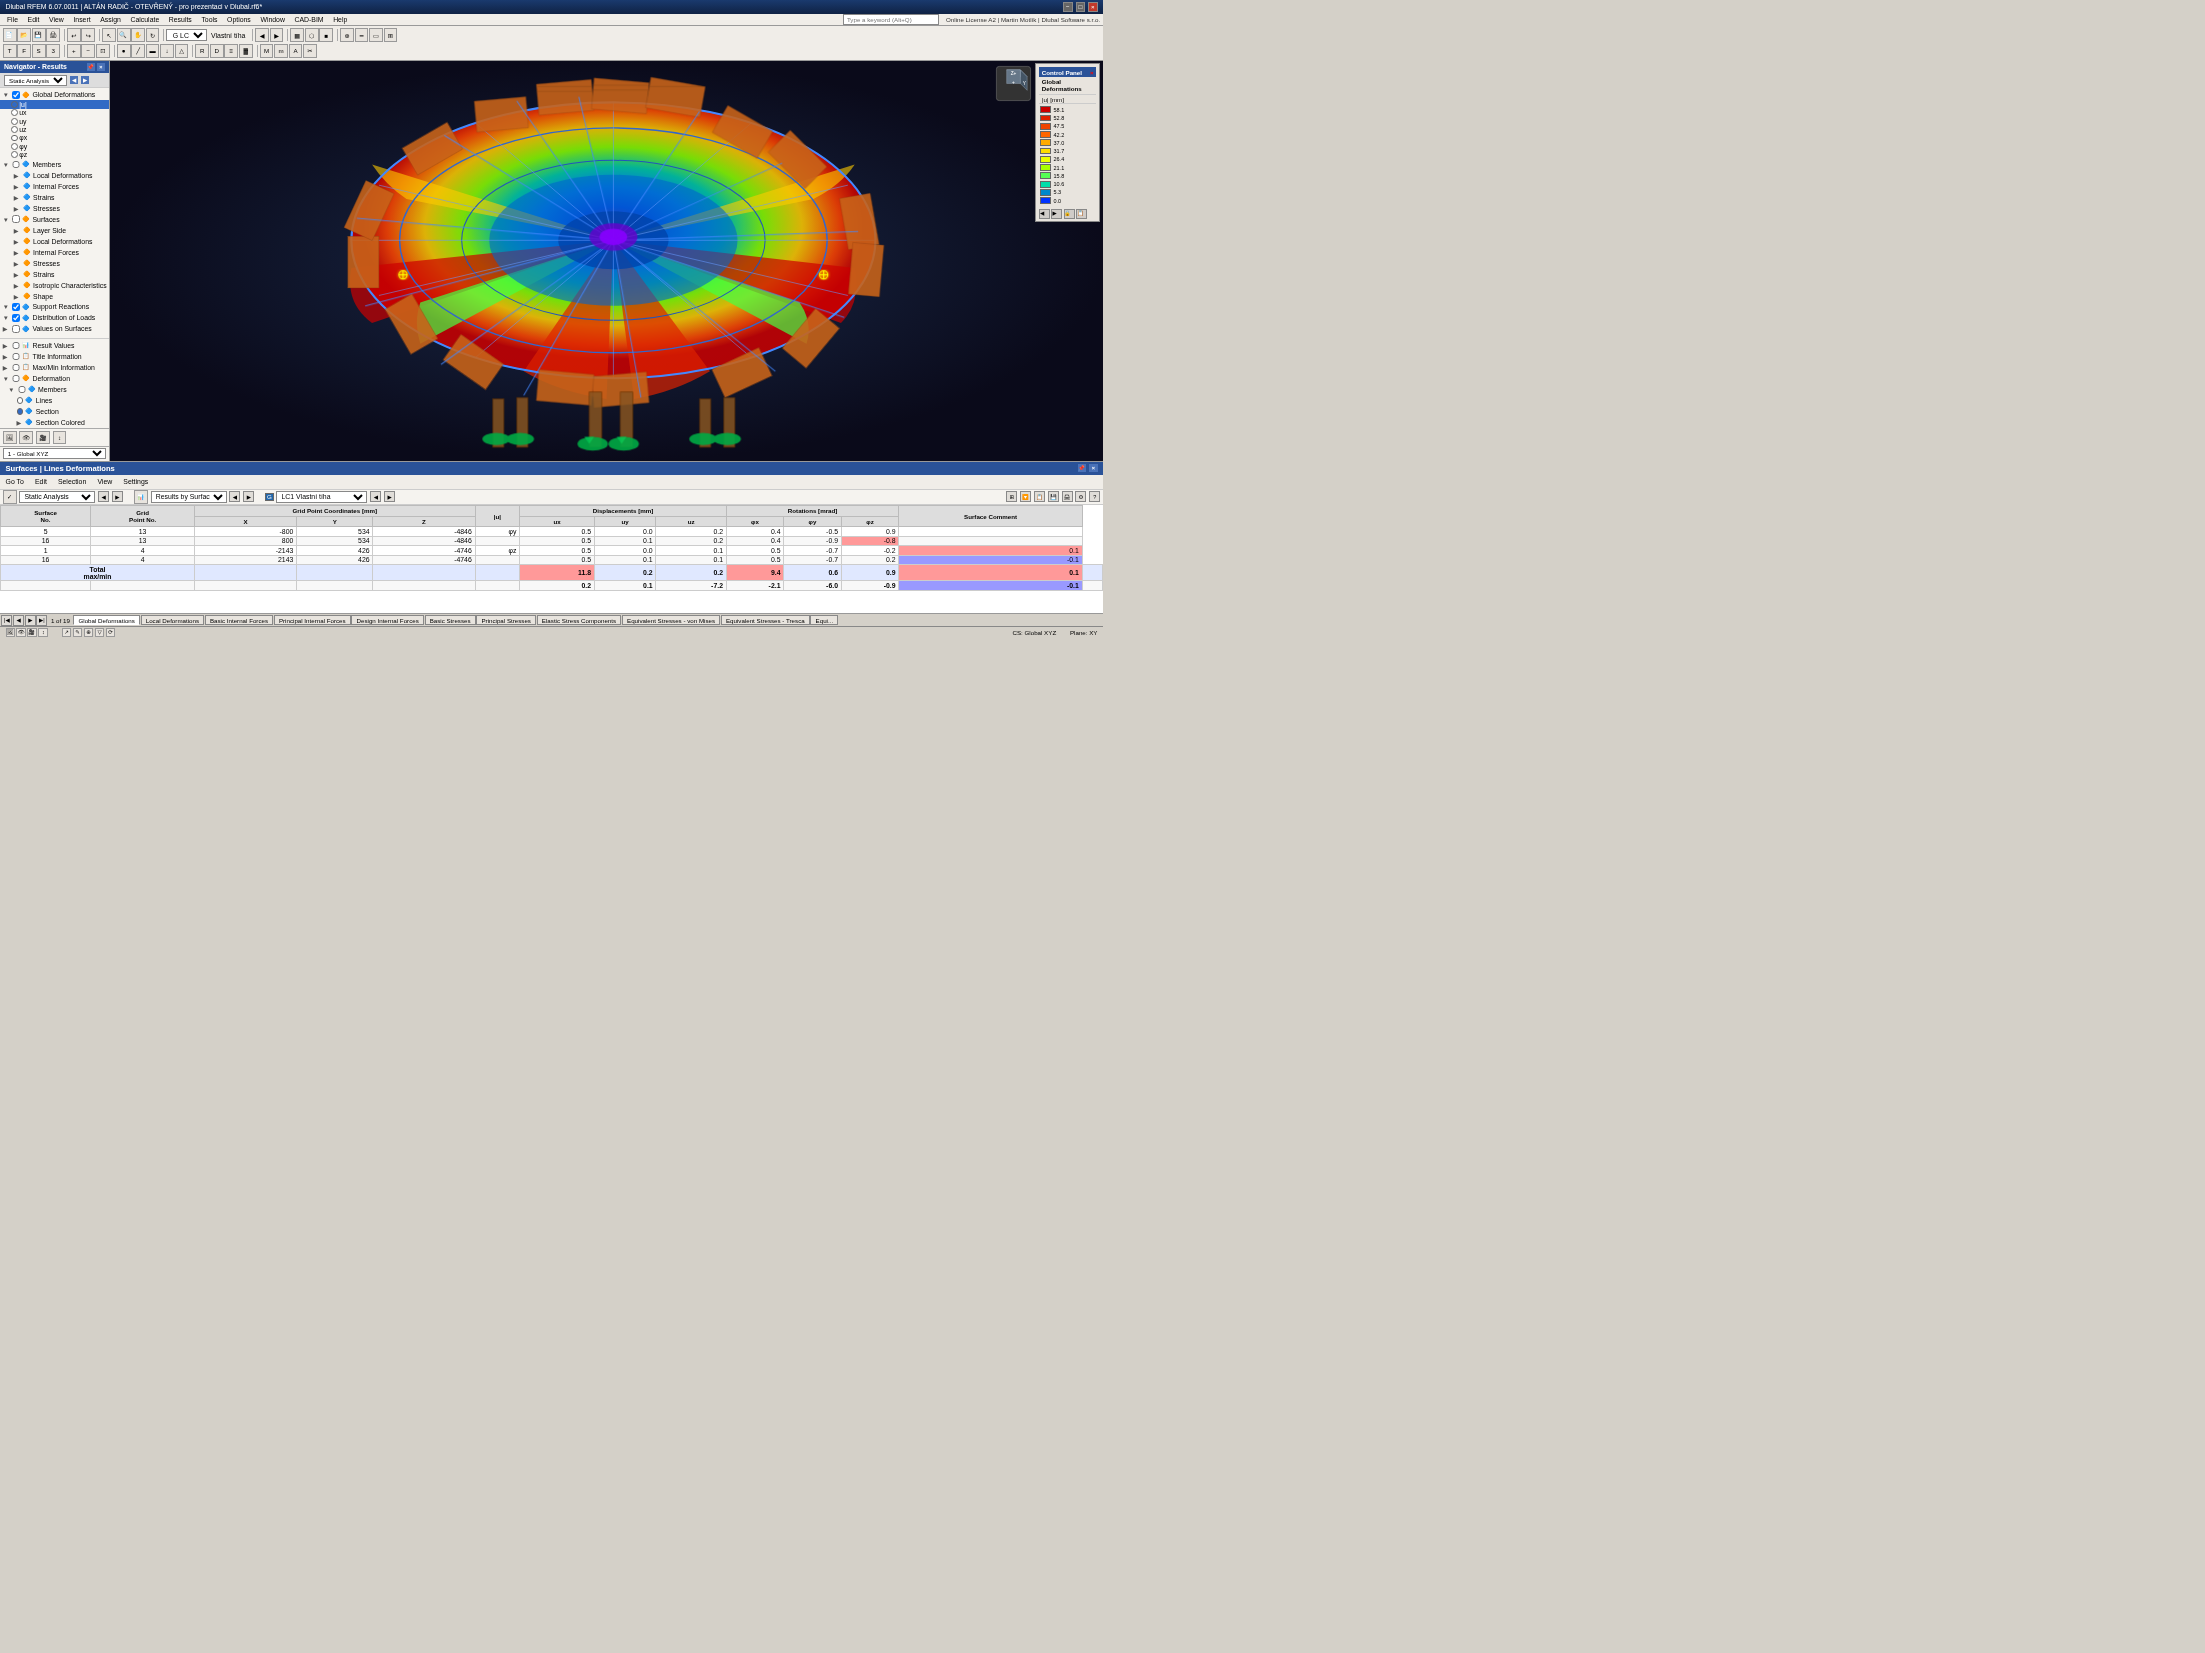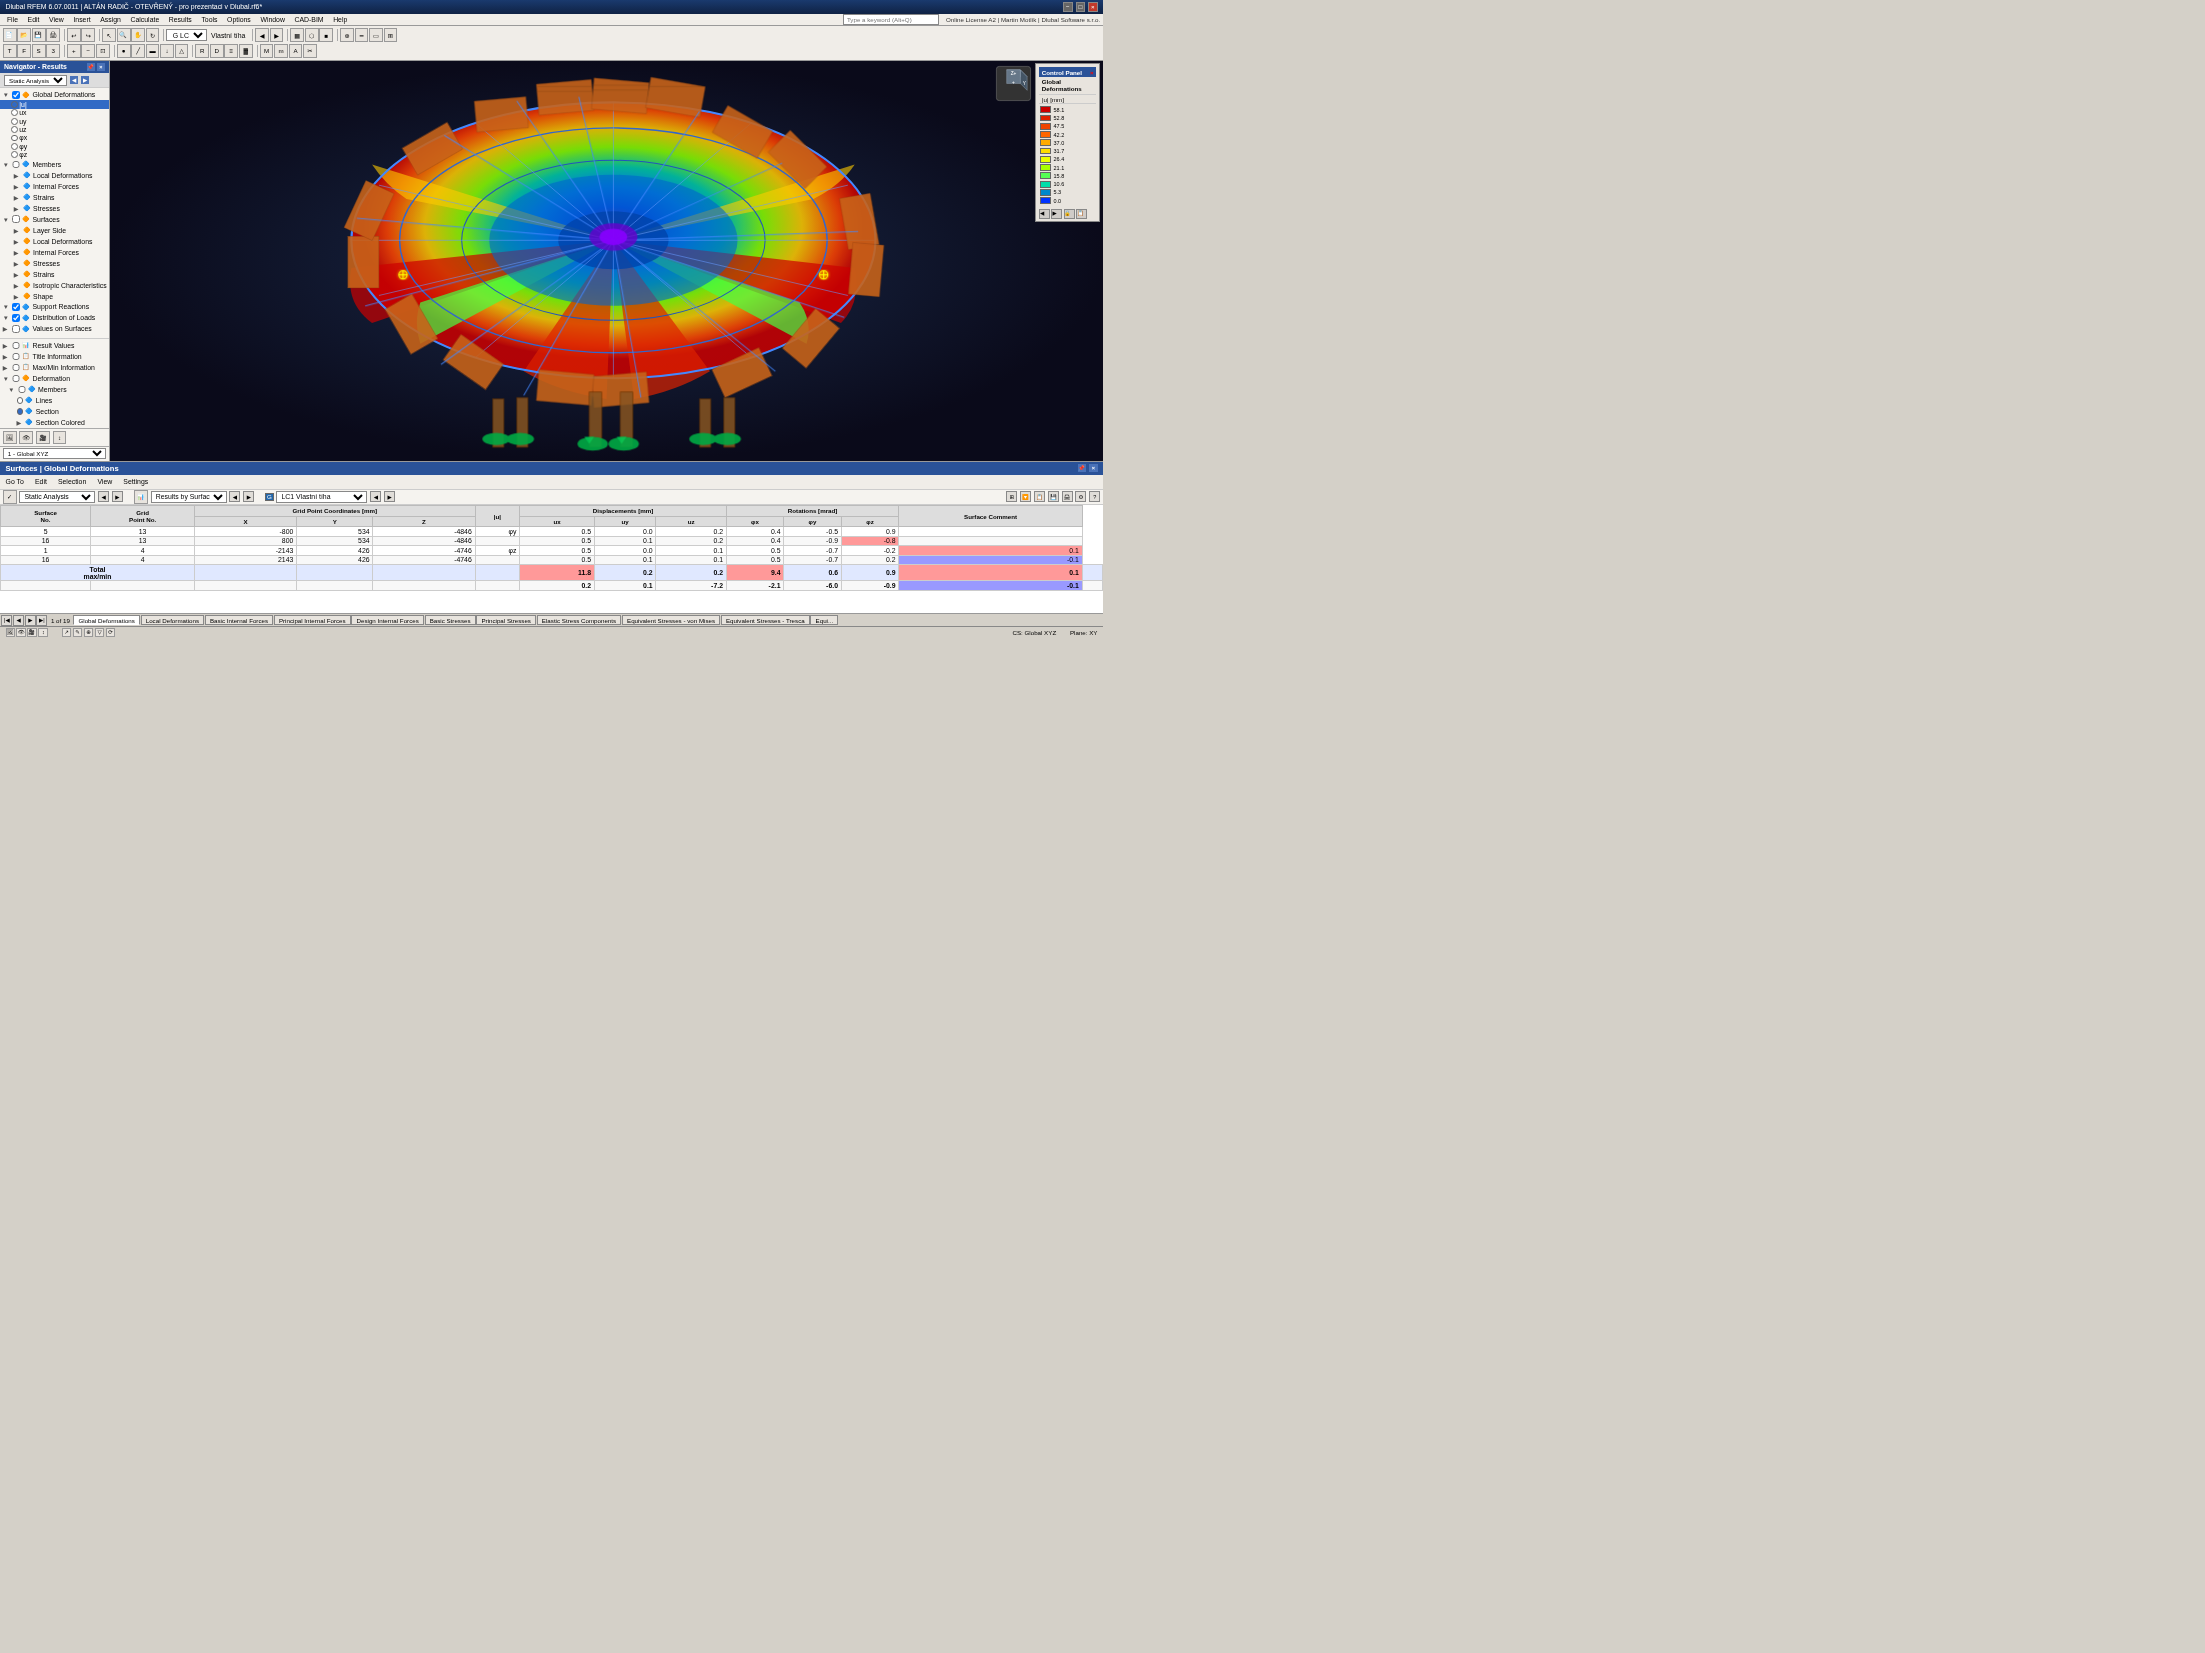--- a/index.html
+++ b/index.html
@@ -855,21 +855,21 @@
         <text x="30" y="18" font-size="7" fill="white" text-anchor="middle">Z+</text>
         <text x="46" y="32" font-size="7" fill="white" text-anchor="middle">Y</text>
         <text x="30" y="30" font-size="7" fill="white" text-anchor="middle">+</text>
       </svg>
     </div>
   </div>
 </div>
 
 <div class="data-panel">
   <div class="data-panel-header">
-    <span>Surfaces | Global Deformations</span>
+    <span>Surfaces | Lines Deformations</span>
     <div style="display:flex;gap:2.8px;">
       <div class="nav-header-btn">📌</div>
       <div class="nav-header-btn">×</div>
     </div>
   </div>
   <div class="data-panel-toolbar">
     <span class="dp-toolbar-item">Go To</span>
     <span class="dp-toolbar-item">Edit</span>
     <span class="dp-toolbar-item">Selection</span>
     <span class="dp-toolbar-item">View</span>

